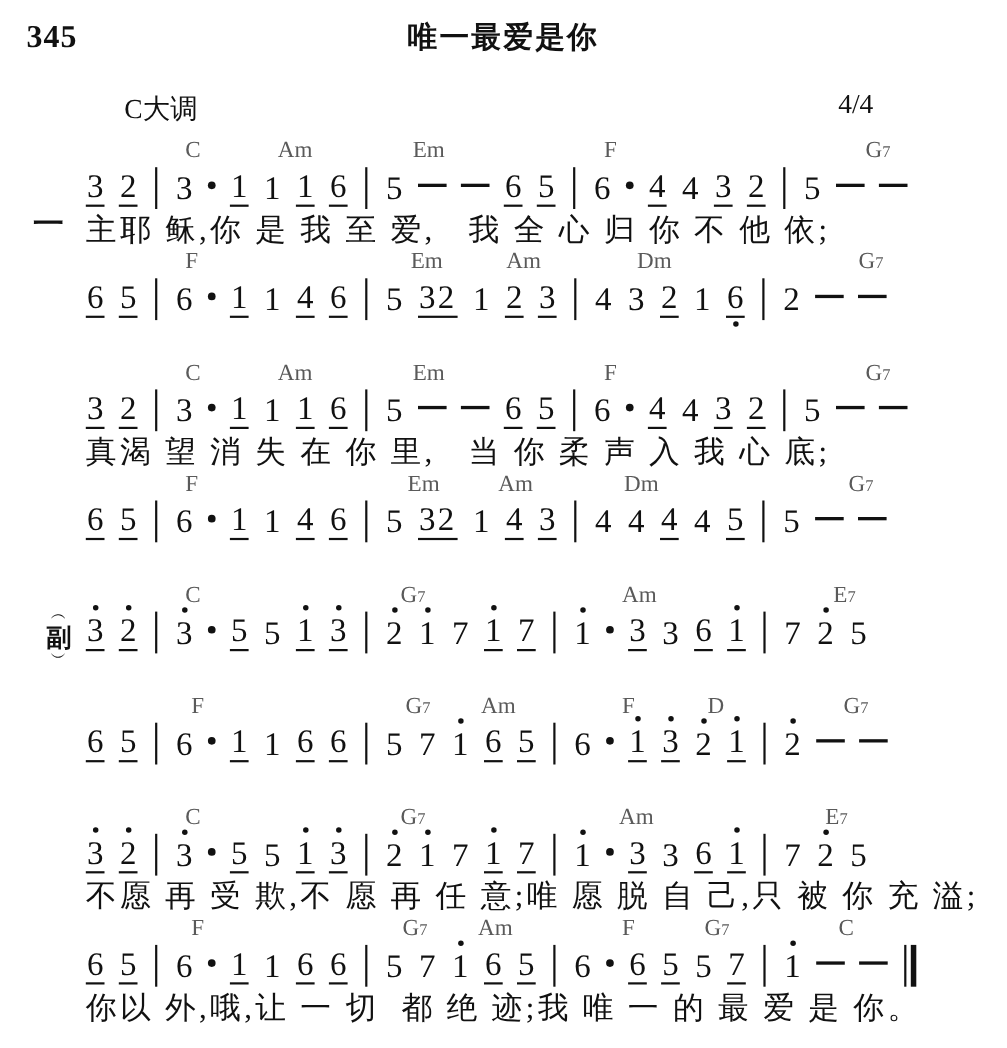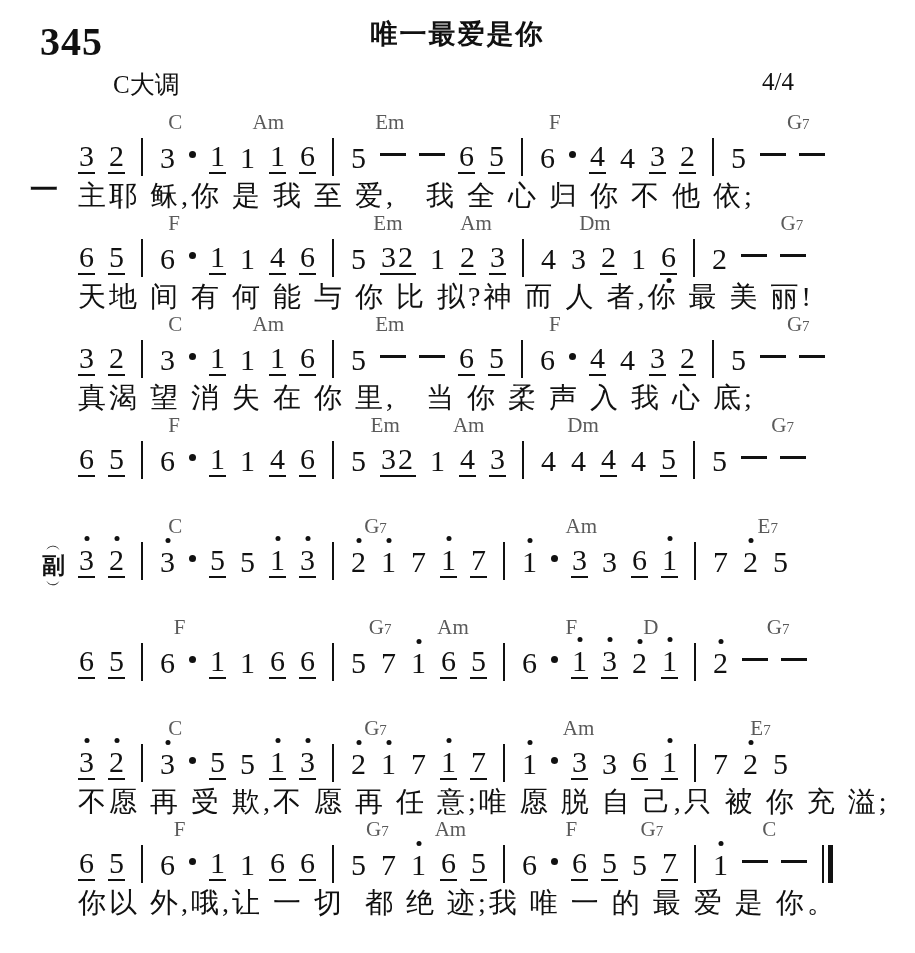--- a/index.html
+++ b/index.html
@@ -4,28 +4,28 @@
 <style>
   html,body{margin:0;padding:0;background:#fff;}
   body{
     width:915px;height:953px;
     font-family:"Liberation Serif","DejaVu Serif",serif;
     color:#111;overflow:hidden;position:relative;
   }
   .page{padding-top:16px;}
   .titlebar{position:relative;height:52px;}
   .song-number{
-    position:absolute;left:40px;top:2px;
-    font-size:40px;font-weight:bold;letter-spacing:1px;
+    position:absolute;left:24px;top:2px;
+    font-size:29px;font-weight:bold;letter-spacing:1px;
   }
   .song-title{
     text-align:center;font-size:27px;font-weight:bold;
     letter-spacing:2px;
   }
-  .meta-row{position:relative;height:40px;padding-left:20px;}
+  .meta-row{position:relative;height:40px;margin-top:14px;padding-left:20px;}
   .key-sig{position:absolute;left:113px;top:0;font-size:25px;}
   .time-sig{position:absolute;left:762px;top:0;font-size:25px;}
 
   .systems{margin-top:4px;}
   .system{position:relative;height:101px;}
 
   .chord-row{position:relative;height:23px;width:100%;}
   .chord{
     position:absolute;top:0;font-size:21px;color:#5a5a5a;
     font-family:"Liberation Serif","DejaVu Serif",serif;
@@ -160,21 +160,20 @@
           <span class="tok">4</span>
           <span class="tok">3</span>
           <span class="tok u">2</span>
           <span class="tok">1</span>
           <span class="tok u">6<span class="od bot"></span></span>
           <span class="bar"></span>
           <span class="tok">2</span>
           <span class="dash"></span>
           <span class="dash"></span>
         </div>
-        <div class="lyric-row">天地 间 有 何 能 与 你 比 拟?神 而 人 者,你 最 美 丽!</div>
       </div>
       <div class="system">
         <div class="chord-row">
           <span class="chord" style="left: 18.4%;"><span>C</span></span>
           <span class="chord" style="left: 27.6%;"><span>Am</span></span>
           <span class="chord" style="left: 41%;"><span>Em</span></span>
           <span class="chord" style="left: 60%;"><span>F</span></span>
           <span class="chord" style="left: 86%;"><span>G</span><span class="sub">7</span></span>
         </div>
         <div class="note-row">

